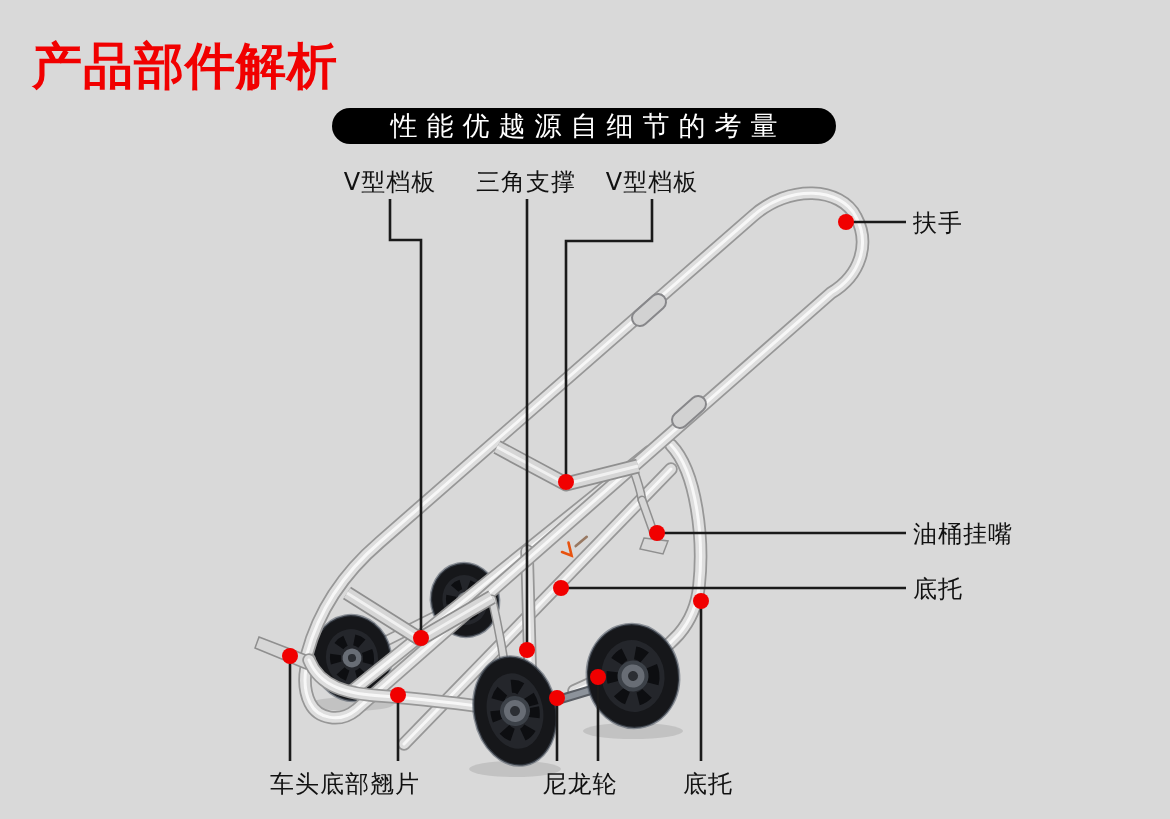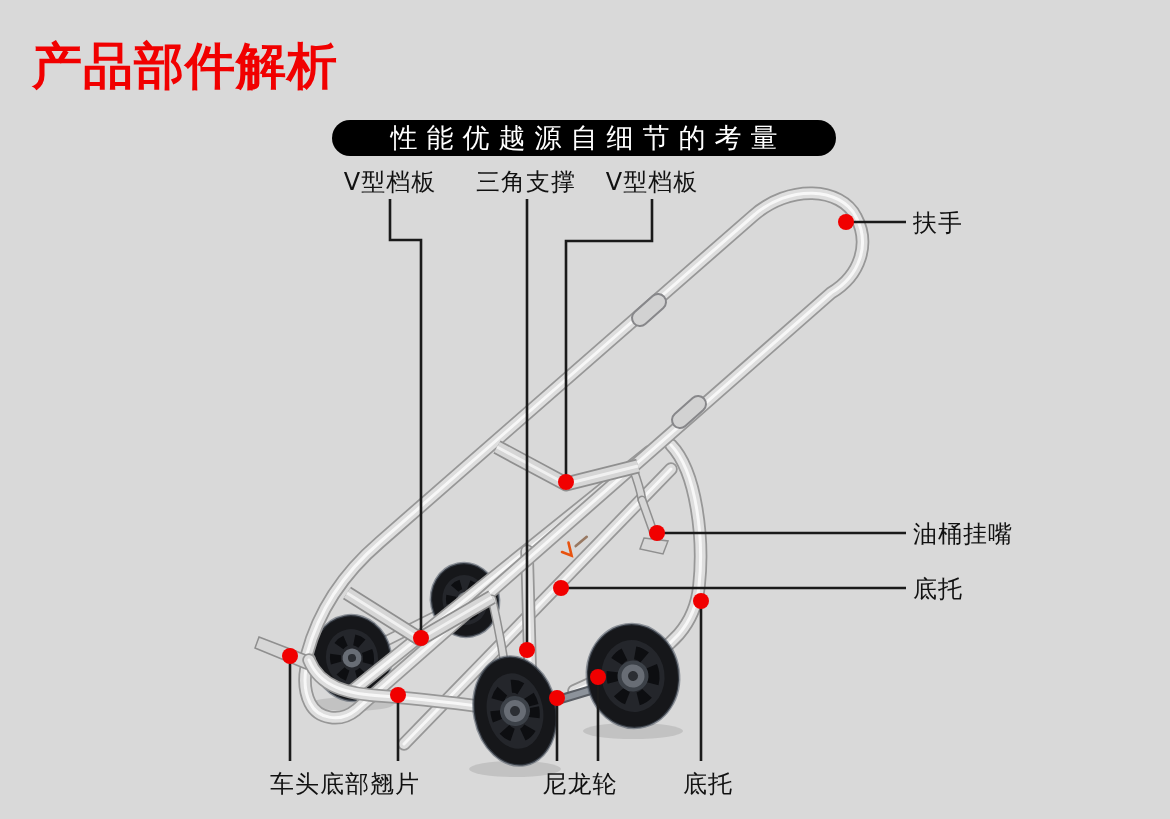--- a/index.html
+++ b/index.html
@@ -9,21 +9,21 @@
     --strip:#d6d6d6; --strip-edge:#8f8f8f;
     --tire:#16171a; --face:#24262b; --spoke:#0d0e11; --hub:#686d75; --hub-core:#2b2e33;
     --rim:#4a5460; --brand:#e8520f;
   }
   html,body{margin:0;padding:0;background:var(--bg);}
   .stage{position:relative;width:1170px;height:819px;background:var(--bg);overflow:hidden;
          font-family:"DejaVu Sans","Liberation Sans",sans-serif;}
   .page-title{position:absolute;top:40px;left:0;width:100%;margin:0;padding-left:32px;
 .             font-weight:bold;}
   .page-title{font-size:50px;line-height:1.05;color:var(--title);letter-spacing:1px;font-weight:bold;}
-  .banner{position:absolute;left:332px;top:120px;width:504px;height:36px;border-radius:18px;
+  .banner{position:absolute;left:332px;top:108px;width:504px;height:36px;border-radius:18px;
           background:var(--banner-bg);color:var(--banner-fg);
           display:flex;align-items:center;justify-content:center;}
   .banner span{font-size:27px;letter-spacing:9px;margin-right:-9px;white-space:nowrap;}
   svg.art{position:absolute;left:0;top:0;width:1170px;height:819px;}
 
   
   .tube-edge{stroke:var(--tube-edge);stroke-width:13.5;fill:none;stroke-linecap:round;stroke-linejoin:round;}
   .tube-fill{stroke:var(--tube);stroke-width:10;fill:none;stroke-linecap:round;stroke-linejoin:round;}
   .tube-hi{stroke:var(--tube-hi);stroke-width:3;fill:none;stroke-linecap:round;stroke-linejoin:round;opacity:.9;}
   .tube-edge-sm{stroke:var(--tube-edge);stroke-width:11;fill:none;stroke-linecap:round;}

